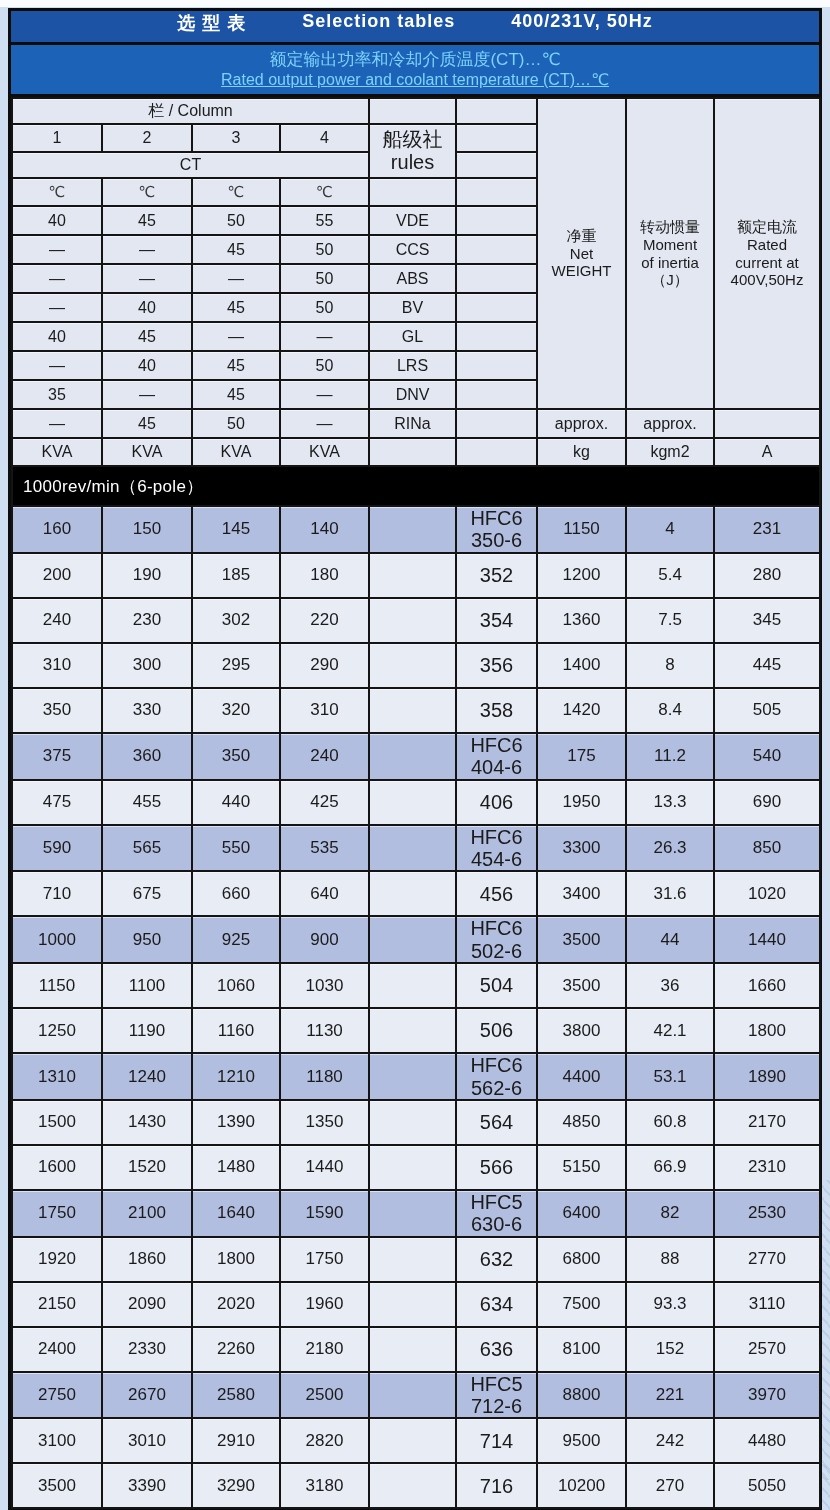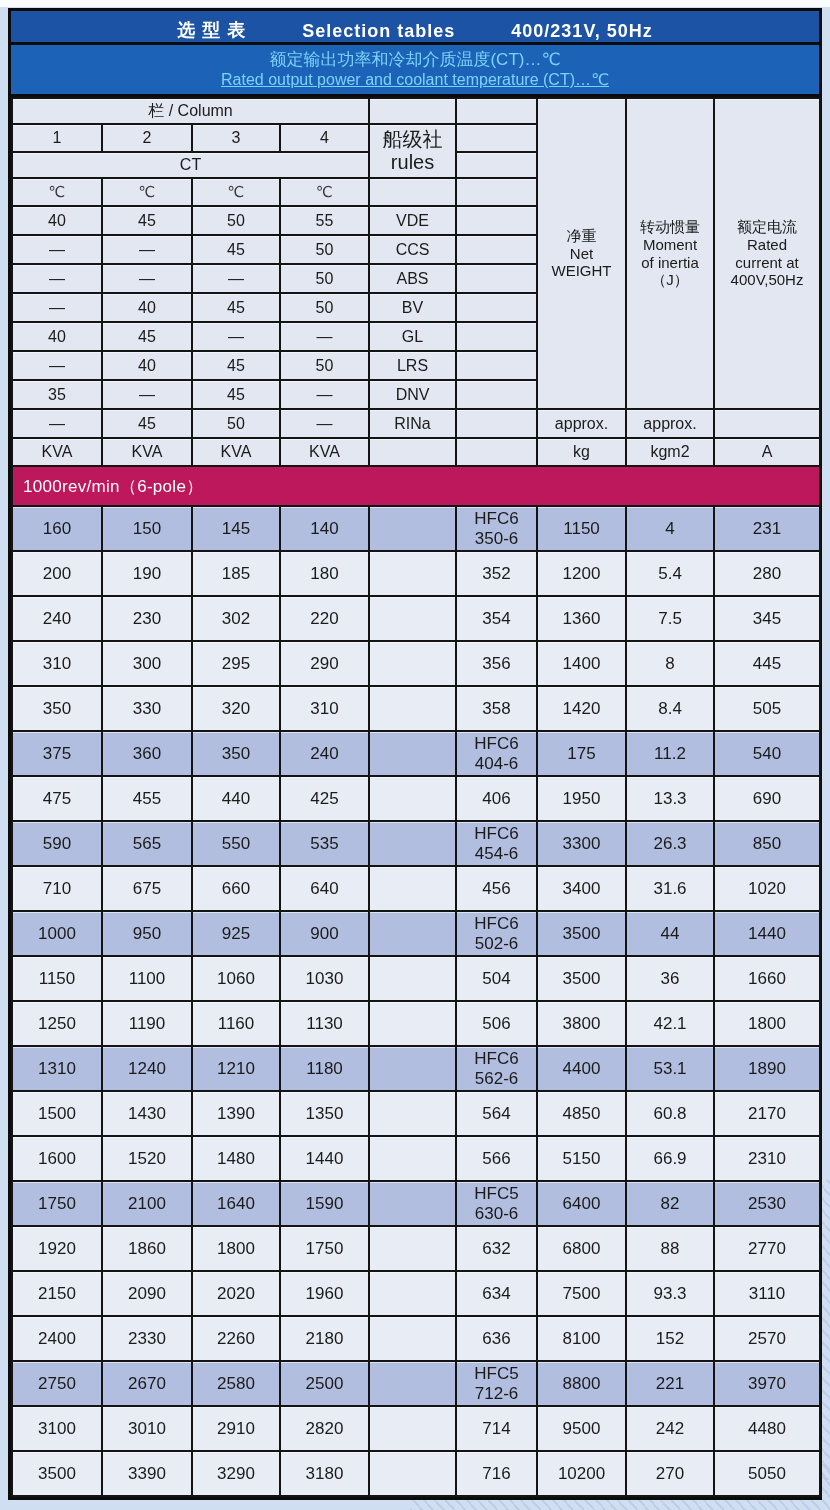--- a/index.html
+++ b/index.html
@@ -12,21 +12,21 @@
   .page-top-strip{position:absolute;top:0;left:0;width:830px;height:7px;background:#fbfcfe;}
   .wm{position:absolute;opacity:.55;z-index:0;
     background:repeating-linear-gradient(48deg,rgba(116,146,188,.38) 0 2px,rgba(210,225,242,0) 2px 8px);}
   .wm-right{right:0;top:1180;width:14px;height:300px;top:1180px;}
   .wm-bottom{right:0;bottom:0;width:420px;height:46px;}
   .sheet{
     position:relative;z-index:1;width:808px;margin:8px auto 0 auto;
     border:3px solid #0c0c0c;background:#e6ebf4;
   }
   .bar-top{
-    height:31px;display:flex;align-items:flex-end;justify-content:center;gap:56px;
+    height:31px;display:flex;align-items:flex-start;justify-content:center;gap:56px;
     border-bottom:3px solid #0c0c0c;color:#fff;
     font-size:18px;font-weight:bold;letter-spacing:1px;
   }
   .bar-sub{
     height:49px;display:flex;flex-direction:column;align-items:center;justify-content:center;
     border-bottom:3px solid #0c0c0c;color:#7dd3fc;text-align:center;line-height:1.25;
   }
   .bar-sub .l1{font-size:17px;}
   .bar-sub .l2{font-size:16px;text-decoration:underline;}
   table{border-collapse:collapse;table-layout:fixed;width:808px;}
@@ -44,25 +44,25 @@
   tr.rD td{height:26px;font-size:15px;color:#3a3a3a;}
   td.big{font-size:15px;line-height:1.18;background:#e2e7f1;}
   td.rules{font-size:20px;line-height:1.15;}
   tr.rKVA td{height:26px;}
   tr.section-row td{
     height:38px;border-left:2px solid #141414;border-right:2px solid #141414;
     color:#fff;text-align:left;padding-left:10px;font-size:17px;letter-spacing:.3px;
     box-shadow:none;
   }
   tbody.data td{height:43px;font-size:17px;background:#e8ecf5;}
-  tbody.data td.model{font-size:17px;line-height:1.12;}
+  tbody.data td.model{font-size:20px;line-height:1.12;}
   tbody.data tr.hl td{background:#b2bedf;}
   .blue1{background:#1d53a4;}
   .blue2{background:#1c63b7;}
-  .blue3{background:#be185d;}
+  .blue3{background:#000000;}
 </style>
 </head>
 <body>
 
 <div class="page-top-strip"></div>
 <div class="wm wm-right"></div>
 <div class="wm wm-bottom"></div>
 
 <div class="sheet">
 

